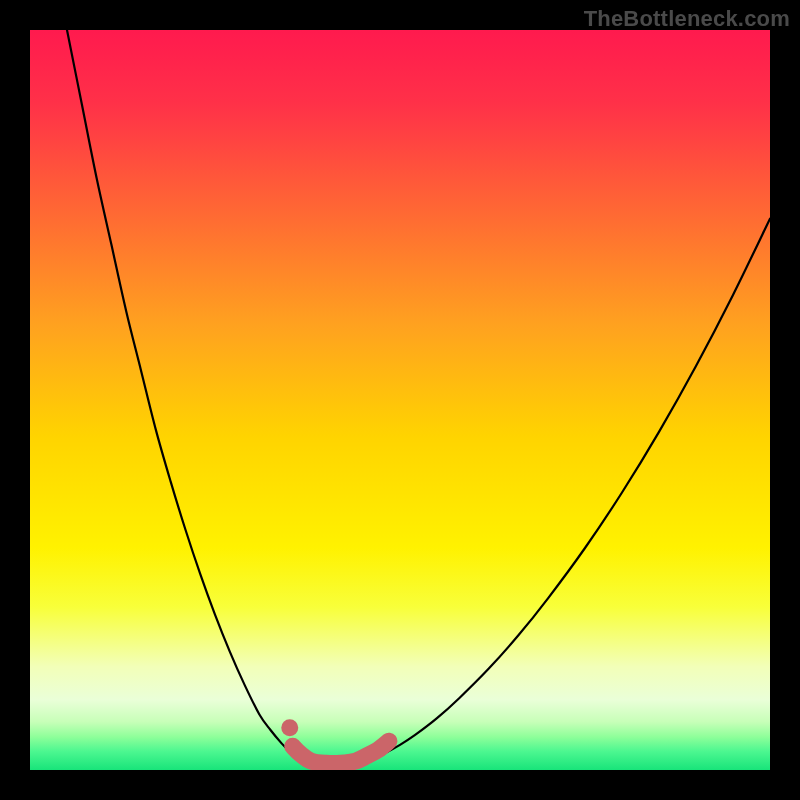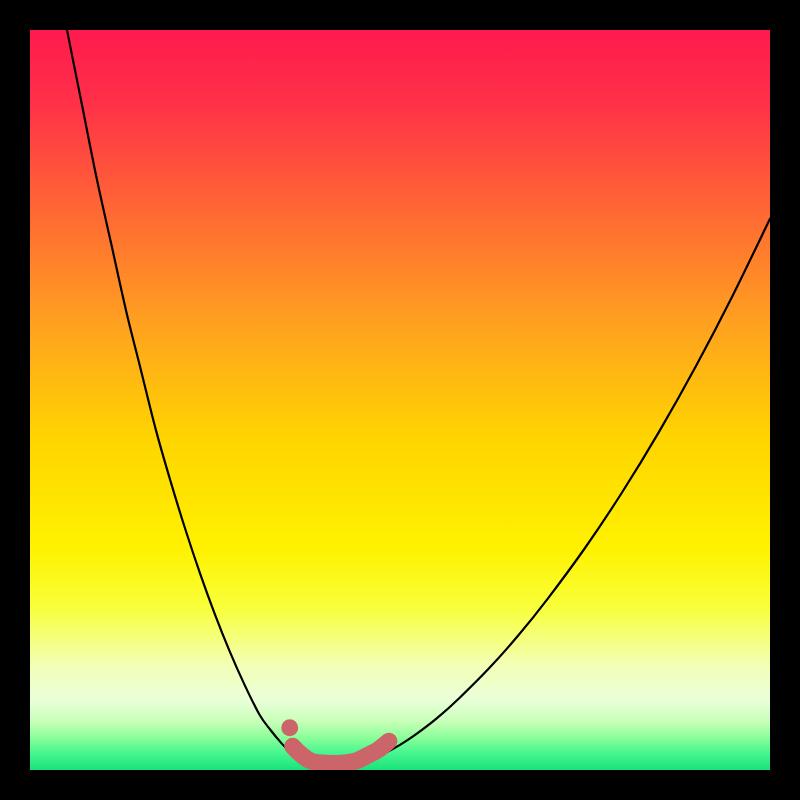--- a/index.html
+++ b/index.html
@@ -60,13 +60,14 @@
             <stop offset="100%" stop-color="#18e47a"></stop>
           </linearGradient>
         </defs>
         <rect x="0" y="0" width="740" height="740" fill="url(#bg-grad)"></rect>
         <path d="M 37.00 0.00 C 39.47 12.33, 46.87 49.33, 51.80 74.00 C 56.73 98.67, 61.67 124.57, 66.60 148.00 C 71.53 171.43, 76.47 192.40, 81.40 214.60 C 86.33 236.80, 91.27 260.23, 96.20 281.20 C 101.13 302.17, 106.07 320.67, 111.00 340.40 C 115.93 360.13, 120.87 381.10, 125.80 399.60 C 130.73 418.10, 135.67 434.75, 140.60 451.40 C 145.53 468.05, 150.47 484.08, 155.40 499.50 C 160.33 514.92, 165.27 529.72, 170.20 543.90 C 175.13 558.08, 180.07 571.65, 185.00 584.60 C 189.93 597.55, 194.87 609.88, 199.80 621.60 C 204.73 633.32, 209.67 644.42, 214.60 654.90 C 219.53 665.38, 225.08 676.98, 229.40 684.50 C 233.72 692.02, 236.80 695.23, 240.50 700.04 C 244.20 704.85, 248.52 709.91, 251.60 713.36 C 254.68 716.81, 256.53 718.54, 259.00 720.76 C 261.47 722.98, 263.93 724.95, 266.40 726.68 C 268.87 728.41, 272.57 730.38, 273.80 731.12" fill="none" stroke="#000000" stroke-width="2.2" stroke-linecap="round"></path>
         <path d="M 340.40 729.64 C 342.87 728.53, 350.27 725.45, 355.20 722.98 C 360.13 720.51, 365.07 717.80, 370.00 714.84 C 374.93 711.88, 378.63 709.66, 384.80 705.22 C 390.97 700.78, 399.60 694.37, 407.00 688.20 C 414.40 682.03, 420.57 676.48, 429.20 668.22 C 437.83 659.96, 448.93 649.10, 458.80 638.62 C 468.67 628.14, 478.53 617.04, 488.40 605.32 C 498.27 593.60, 506.90 582.87, 518.00 568.32 C 529.10 553.77, 542.67 535.64, 555.00 518.00 C 567.33 500.36, 579.67 481.86, 592.00 462.50 C 604.33 443.14, 616.67 422.91, 629.00 401.82 C 641.33 380.73, 653.67 358.78, 666.00 335.96 C 678.33 313.14, 690.67 289.46, 703.00 264.92 C 715.33 240.38, 733.83 201.40, 740.00 188.70" fill="none" stroke="#000000" stroke-width="2.2" stroke-linecap="round"></path>
         <path d="M 262.70 716.32 C 263.93 717.55, 267.02 721.25, 270.10 723.72 C 273.18 726.19, 276.88 729.52, 281.20 731.12 C 285.52 732.72, 291.07 732.97, 296.00 733.34 C 300.93 733.71, 305.87 733.71, 310.80 733.34 C 315.73 732.97, 321.28 732.35, 325.60 731.12 C 329.92 729.89, 333.00 727.79, 336.70 725.94 C 340.40 724.09, 344.10 722.49, 347.80 720.02 C 351.50 717.55, 357.05 712.62, 358.90 711.14" fill="none" stroke="#cb6569" stroke-width="17" stroke-linecap="round" stroke-linejoin="round"></path>
         <circle cx="259.74" cy="697.82" r="8.5" fill="#cb6569"></circle>
       </svg>
   </div>
+  <div class="watermark">TheBottleneck.com</div>
 </div>
 
 </body></html>

